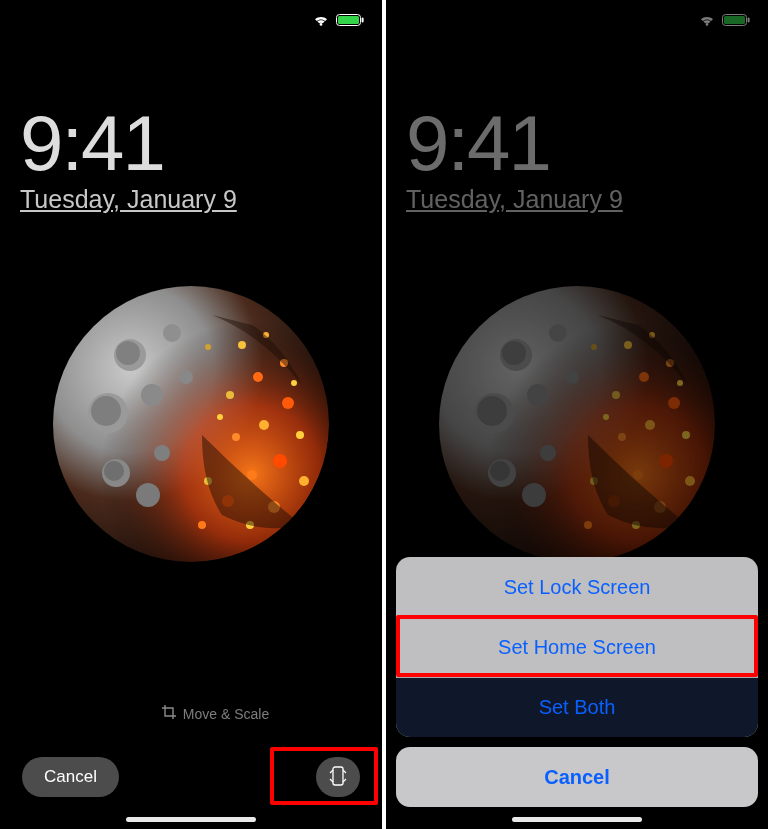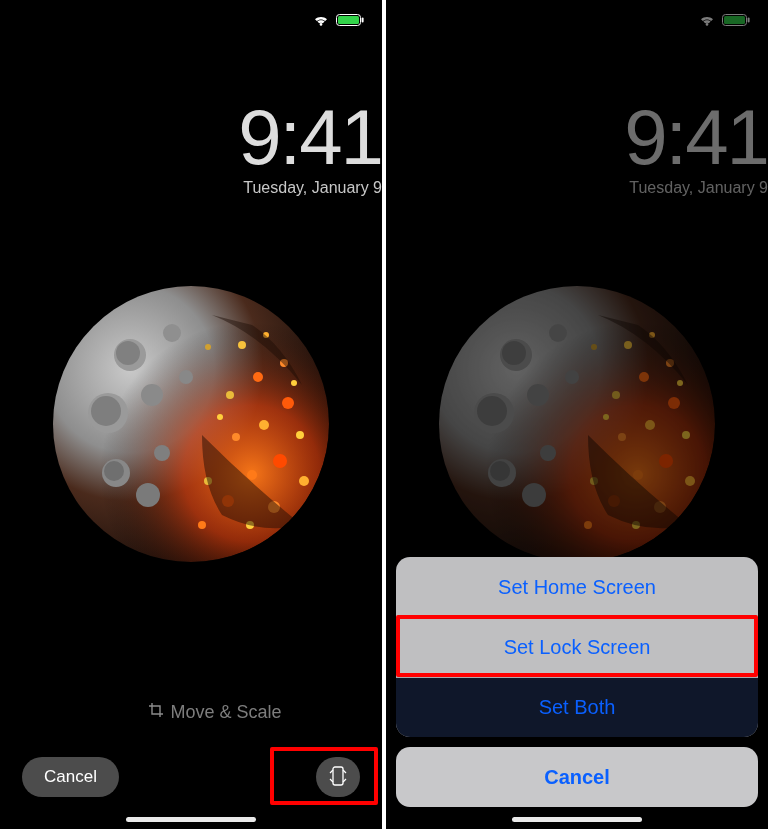--- a/index.html
+++ b/index.html
@@ -26,57 +26,59 @@
     right: 18px;
     display: flex;
     align-items: center;
     gap: 8px;
   }
   .status-bar svg { display: block; }
 
   
   .clock-area {
     position: absolute;
-    top: 92px;
+    top: 98px;
     left: 0; right: 0;
-    text-align: right;
+    text-align: left;
     color: #cfcfcf;
+    padding-left: 20px;
   }
   .clock-time {
     font-size: 78px;
     font-weight: 300;
     letter-spacing: -2px;
     color: #ddd;
   }
   .clock-date {
-    font-size: 16px;
+    font-size: 25px;
     font-weight: 400;
     color: #c8c8c8;
     margin-top: -4px;
+    text-decoration: underline;
   }
 
   
   .planet-wrap {
     position: absolute;
     top: 285px;
     left: 50%;
     transform: translateX(-50%);
     width: 278px;
     height: 278px;
   }
   .planet-wrap svg { width: 100%; height: 100%; display:block;}
 
   
   .move-scale {
     position: absolute;
     bottom: 106px;
     left: 0; right: 0;
     text-align: center;
     color: #7d7d7d;
-    font-size: 18px;
+    font-size: 14px;
     display:flex;
     justify-content:center;
     align-items:center;
     gap:6px;
     margin-left:48px;
   }
 
   
   .btn-row {
     position: absolute;
@@ -341,22 +343,22 @@
 
   <div class="move-scale">
     <span><svg width="16" height="16">
           <use href="#cropIcon"></use>
         </svg></span>
     <span>Move &amp; Scale</span>
   </div>
 
   <div class="sheet-area">
     <div class="sheet-group">
+      <button class="sheet-item">Set Lock Screen</button>
       <button class="sheet-item">Set Home Screen</button>
-      <button class="sheet-item">Set Lock Screen</button>
       <button class="sheet-item" style="background:#0f172a">Set Both</button>
     </div>
     <div class="sheet-cancel">
       <button class="sheet-item">Cancel</button>
     </div>
   </div>
 
   <div class="home-indicator" style="z-index:4"></div>
 
   <div class="red-box" style="left:10px; right:10px; bottom:152px; height:62px; width:auto; z-index:4"></div>

